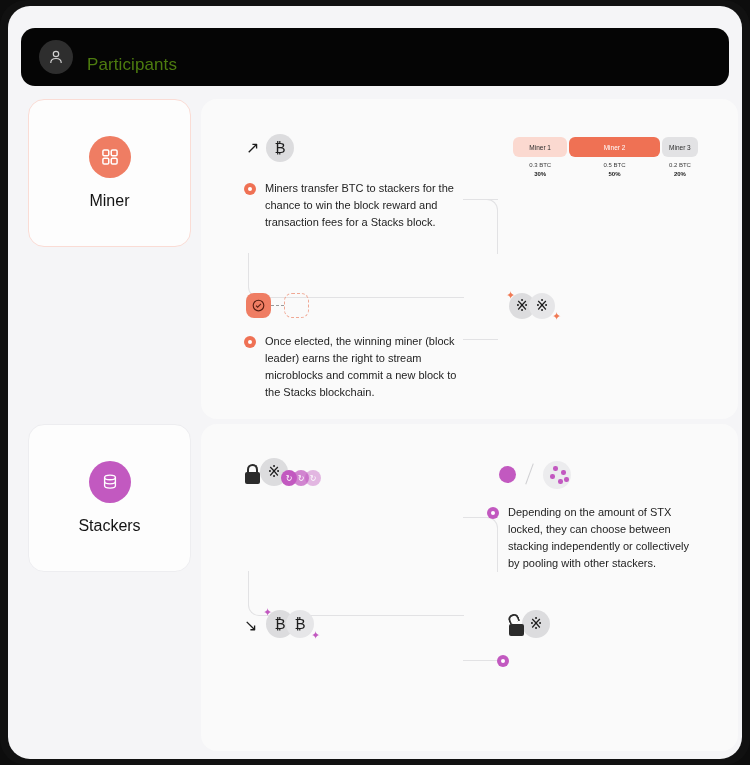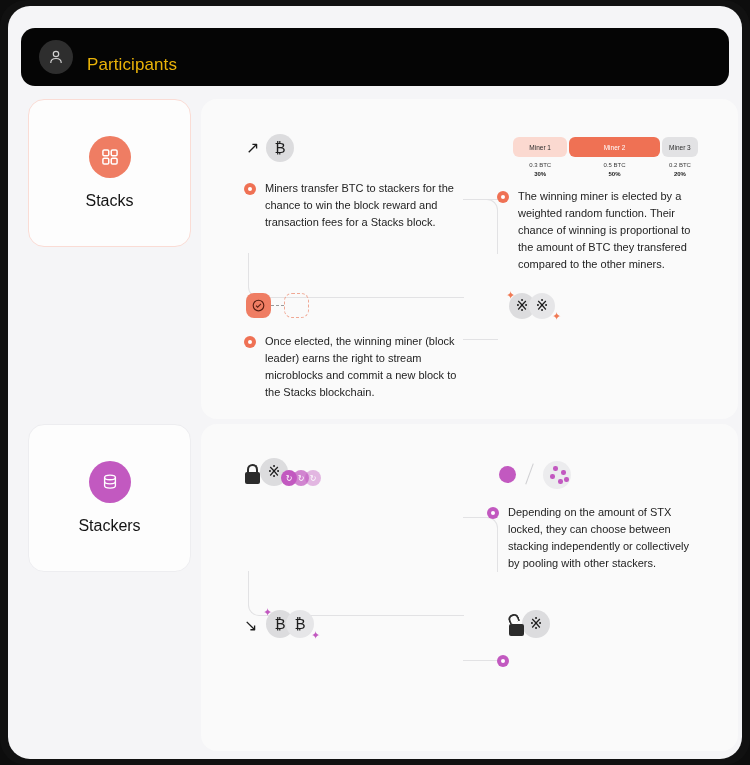--- a/index.html
+++ b/index.html
@@ -34,21 +34,21 @@
     padding-left: 18px;
   }
   .avatar {
     width: 34px; height: 34px; border-radius: 50%;
     background: #2e2e2e;
     display: flex; align-items: center; justify-content: center;
     flex: 0 0 auto;
   }
   .header-title {
     margin-left: 14px;
-    color: #eab308;
+    color: #4d7c0f;
     font-size: 17px;
     letter-spacing: .1px;
     margin-top: 16px;
   }
 
   
   .role-card {
     position: absolute;
     width: 163px; height: 148px;
     background: #fdfdfd;
@@ -207,21 +207,21 @@
 
   <div class="role-card miners">
     <div class="role-icon orange">
       <svg width="20" height="20" viewBox="0 0 24 24" fill="none" stroke="#ffffff" stroke-width="1.8">
         <rect x="3.5" y="3.5" width="7" height="7" rx="1.6"></rect>
         <rect x="13.5" y="3.5" width="7" height="7" rx="1.6"></rect>
         <rect x="3.5" y="13.5" width="7" height="7" rx="1.6"></rect>
         <rect x="13.5" y="13.5" width="7" height="7" rx="1.6"></rect>
       </svg>
     </div>
-    <div class="role-label">Stacks</div>
+    <div class="role-label">Miner</div>
   </div>
 
   <div class="role-card stackers">
     <div class="role-icon purple">
       <svg width="20" height="20" viewBox="0 0 24 24" fill="none" stroke="#ffffff" stroke-width="1.6">
         <ellipse cx="12" cy="6.5" rx="6.5" ry="2.8"></ellipse>
         <path d="M5.5 6.5v5c0 1.6 2.9 2.8 6.5 2.8s6.5-1.2 6.5-2.8v-5"></path>
         <path d="M5.5 11.5v5c0 1.6 2.9 2.8 6.5 2.8s6.5-1.2 6.5-2.8v-5"></path>
       </svg>
     </div>
@@ -264,26 +264,20 @@
       <div class="meta-col m2">
         <div>0.5 BTC</div>
         <div class="meta-pct">50%</div>
       </div>
       <div class="meta-col m3">
         <div>0.2 BTC</div>
         <div class="meta-pct">20%</div>
       </div>
     </div>
   </div>
-  <div class="step" style="left:489px; top:182px; width:205px;">
-    <div class="step-body">
-      <span class="bullet orange"></span>
-      <span class="step-text">The winning miner is elected by a weighted random function. Their chance of winning is proportional to the amount of BTC they transfered compared to the other miners.</span>
-    </div>
-  </div>
 
   <div class="step" style="left:236px; top:287px;">
     <div class="step-visual" style="height:40px;">
       <span class="chk-sq" style="left:2px; top:0;">
         <svg width="15" height="15" viewBox="0 0 24 24" fill="none" stroke="#5a1f12" stroke-width="1.8">
           <circle cx="12" cy="12" r="8.5"></circle>
           <path d="M8 12.2l2.6 2.6L16 9.4"></path>
         </svg>
       </span>
       <span class="dash-link" style="left:27px; top:12px; width:13px;"></span>

